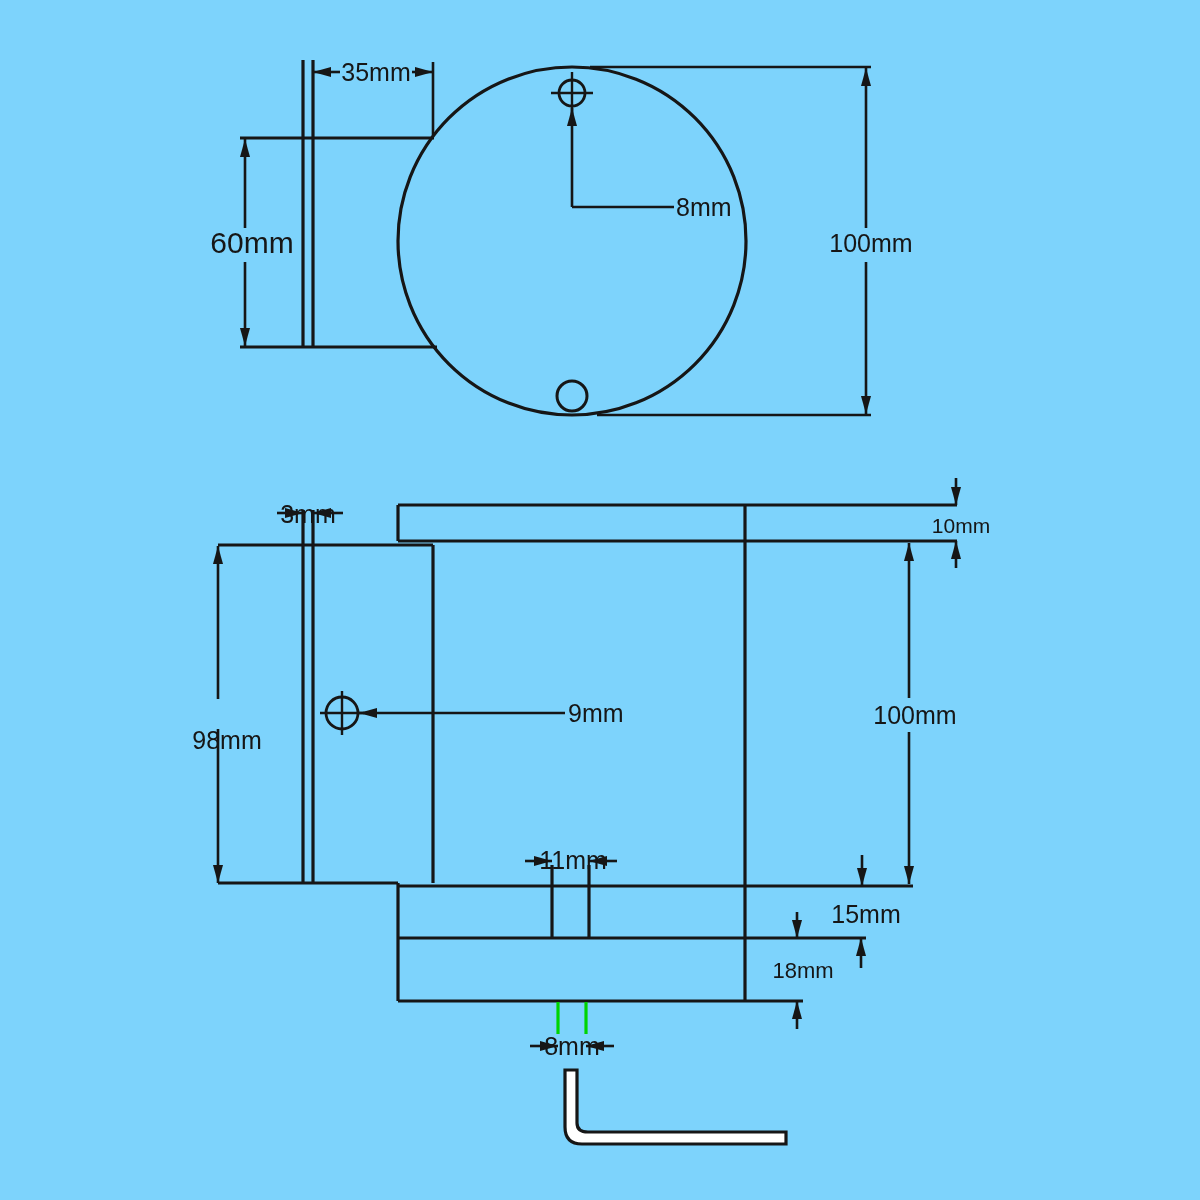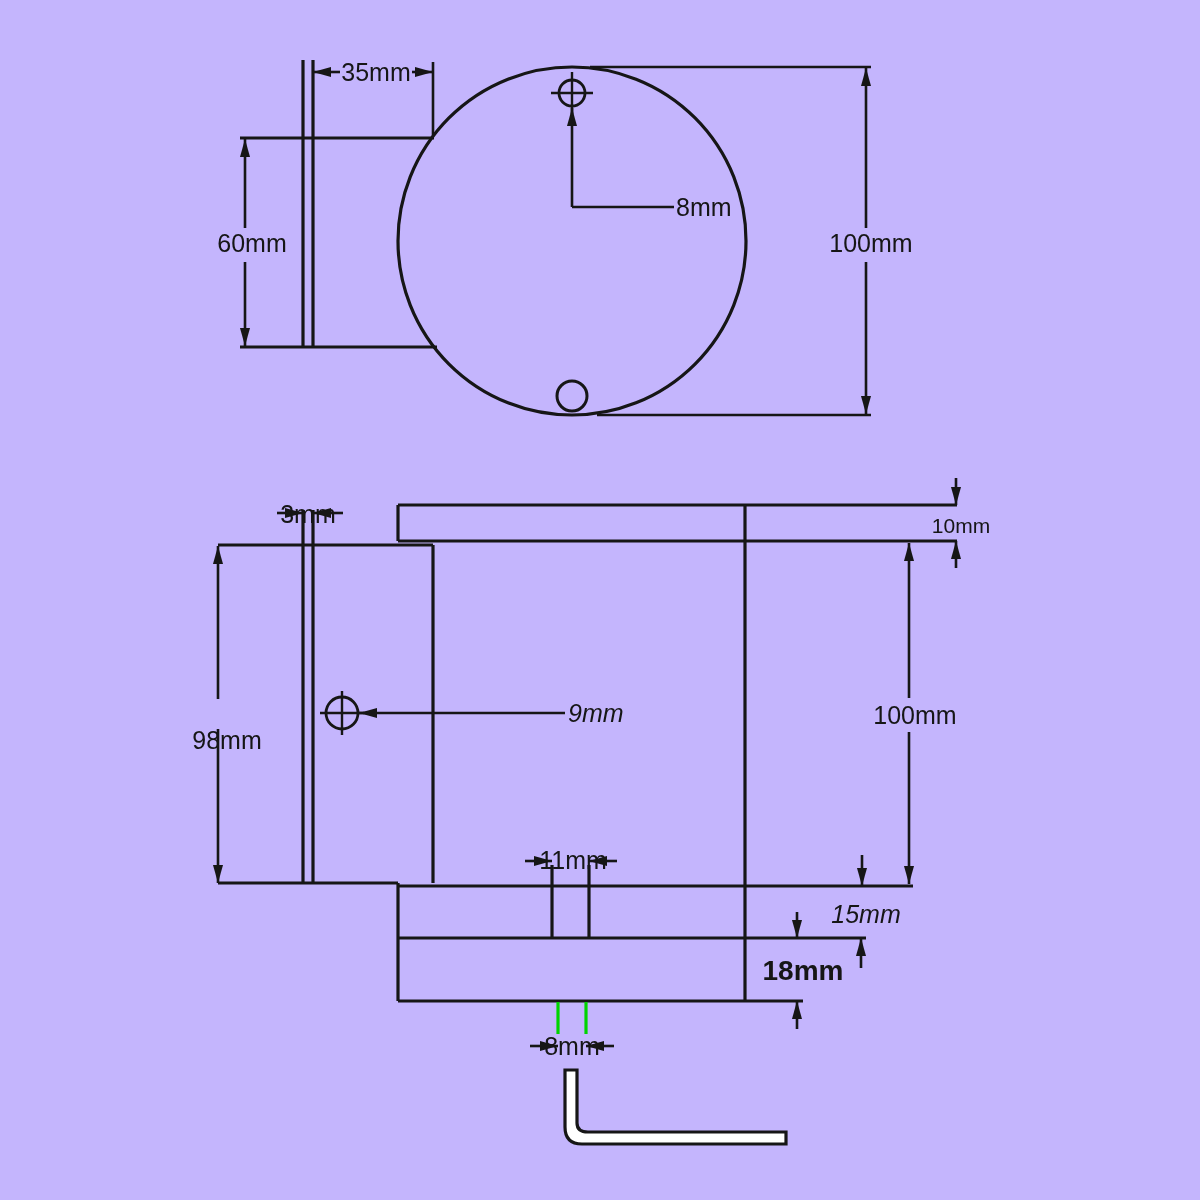--- a/index.html
+++ b/index.html
@@ -1,39 +1,39 @@
 <!DOCTYPE html>
 <html><head>
 <meta charset="utf-8">
 <style>
   html,body{margin:0;padding:0;background:#ffffff;}
-  #canvas{position:relative;width:1200px;height:1200px;background:#c4b5fd;overflow:hidden;
+  #canvas{position:relative;width:1200px;height:1200px;background:#7dd3fc;overflow:hidden;
           font-family:"Liberation Sans", sans-serif;}
   #labels-layer{position:absolute;inset:0;z-index:1;}
   #drawing-svg{position:absolute;inset:0;z-index:2;pointer-events:none;}
   .dim-label{position:absolute;font-size:25px;color:#161616;white-space:nowrap;line-height:1;}
   .dim-label.center{transform:translate(-50%,-50%);}
   .dim-label.left{transform:translate(0,-50%);}
 </style>
 </head>
 <body>
 
 <div id="canvas">
   <div id="labels-layer">
     <div class="dim-label center" style="left: 376px; top: 72px; font-size: 25px;">35mm</div>
-    <div class="dim-label center" style="left: 252px; top: 243px; font-size: 25px;">60mm</div>
+    <div class="dim-label center" style="left: 252px; top: 243px; font-size: 30px;">60mm</div>
     <div class="dim-label left" style="left: 676px; top: 207px; font-size: 25px;">8mm</div>
     <div class="dim-label center" style="left: 871px; top: 243px; font-size: 25px;">100mm</div>
     <div class="dim-label center" style="left: 308px; top: 514px; font-size: 25px;">3mm</div>
     <div class="dim-label center" style="left: 961px; top: 525px; font-size: 21px;">10mm</div>
     <div class="dim-label center" style="left: 227px; top: 740px; font-size: 25px;">98mm</div>
-    <div class="dim-label left" style="left: 568px; top: 713px; font-size: 25px; font-style: italic;">9mm</div>
+    <div class="dim-label left" style="left: 568px; top: 713px; font-size: 25px;">9mm</div>
     <div class="dim-label center" style="left: 915px; top: 715px; font-size: 25px;">100mm</div>
-    <div class="dim-label center" style="left: 866px; top: 914px; font-size: 25px; font-style: italic;">15mm</div>
-    <div class="dim-label center" style="left: 803px; top: 971px; font-size: 28px; font-weight: bold;">18mm</div>
+    <div class="dim-label center" style="left: 866px; top: 914px; font-size: 25px;">15mm</div>
+    <div class="dim-label center" style="left: 803px; top: 971px; font-size: 22px;">18mm</div>
     <div class="dim-label center" style="left: 573px; top: 860px; font-size: 25px;">11mm</div>
     <div class="dim-label center" style="left: 572px; top: 1046px; font-size: 25px;">8mm</div>
   </div>
   <svg id="drawing-svg" width="1200" height="1200" viewBox="0 0 1200 1200" xmlns="http://www.w3.org/2000/svg">
       <line x1="240" y1="138" x2="434" y2="138" stroke="#161616" stroke-width="3.2"></line>
       <line x1="240" y1="347" x2="437" y2="347" stroke="#161616" stroke-width="3.2"></line>
       <line x1="303" y1="60" x2="303" y2="347" stroke="#161616" stroke-width="3.2"></line>
       <line x1="313" y1="60" x2="313" y2="347" stroke="#161616" stroke-width="3.2"></line>
       <line x1="433" y1="62" x2="433" y2="136" stroke="#161616" stroke-width="2.6"></line>
       <line x1="572" y1="207" x2="674" y2="207" stroke="#161616" stroke-width="2.6"></line>

